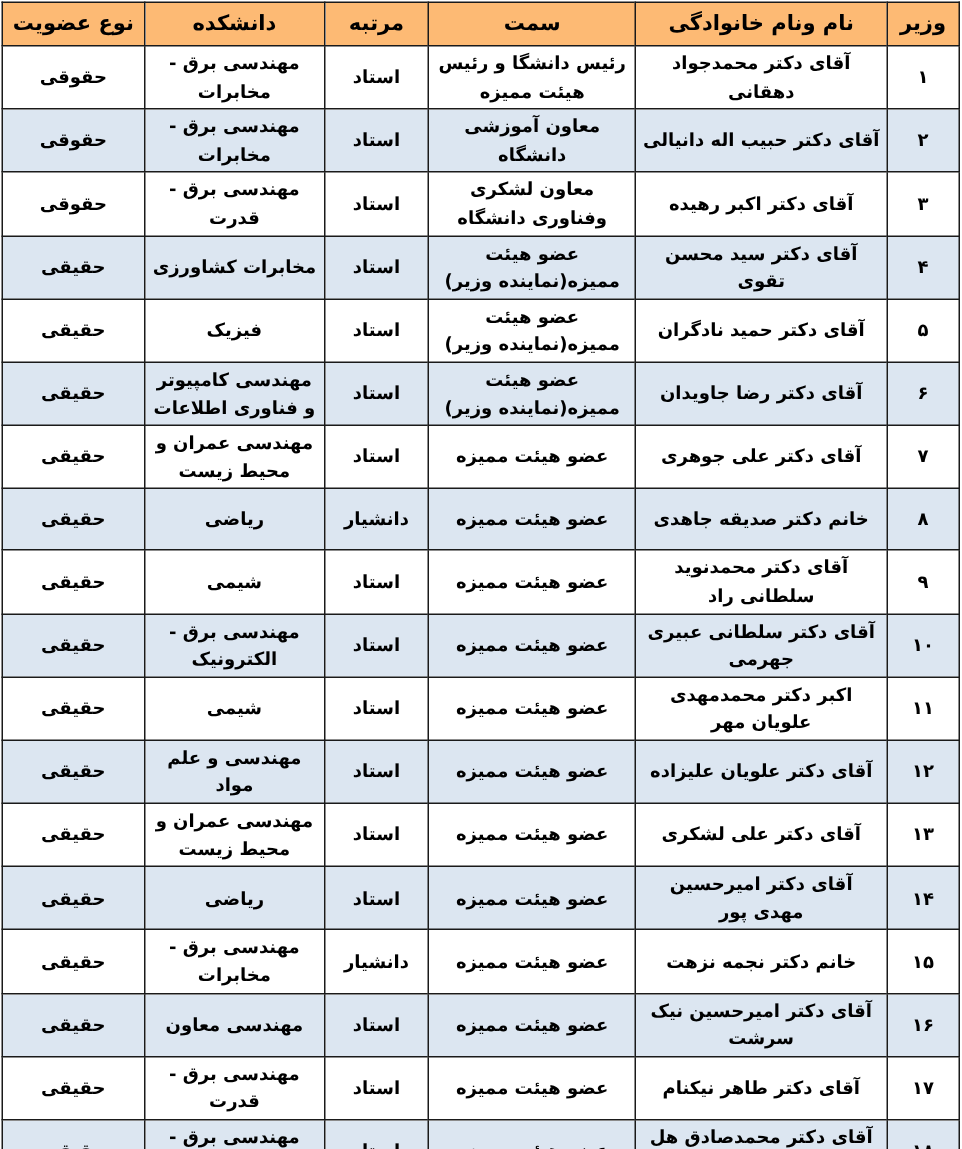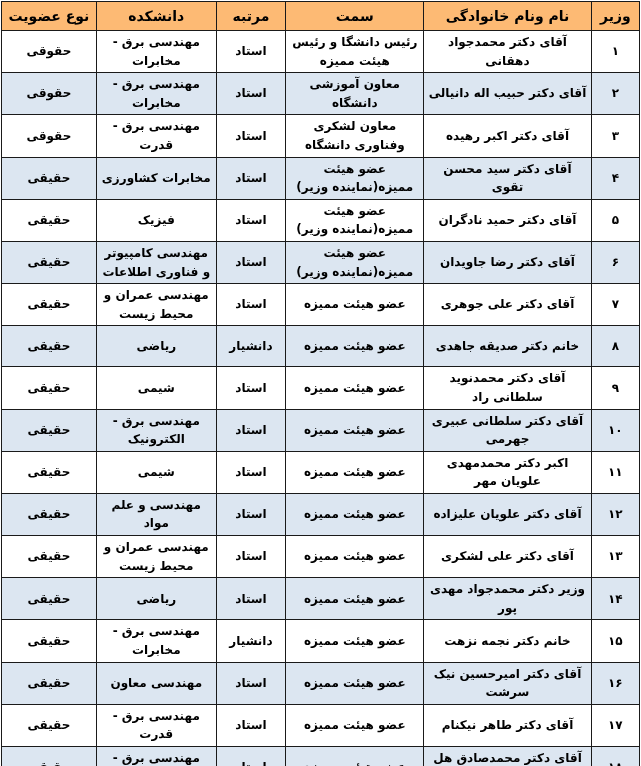--- a/index.html
+++ b/index.html
@@ -170,21 +170,21 @@
       <tr>
         <td>۱۳</td>
         <td>آقای دکتر علی لشکری</td>
         <td>عضو هیئت ممیزه</td>
         <td>استاد</td>
         <td>مهندسی عمران و محیط زیست</td>
         <td>حقیقی</td>
       </tr>
       <tr class="alt">
         <td>۱۴</td>
-        <td>وزیر دکتر محمدجواد مهدی پور</td>
+        <td>آقای دکتر امیرحسین مهدی پور</td>
         <td>عضو هیئت ممیزه</td>
         <td>استاد</td>
         <td>ریاضی</td>
         <td>حقیقی</td>
       </tr>
       <tr>
         <td>۱۵</td>
         <td>خانم دکتر نجمه نزهت</td>
         <td>عضو هیئت ممیزه</td>
         <td>دانشیار</td>

